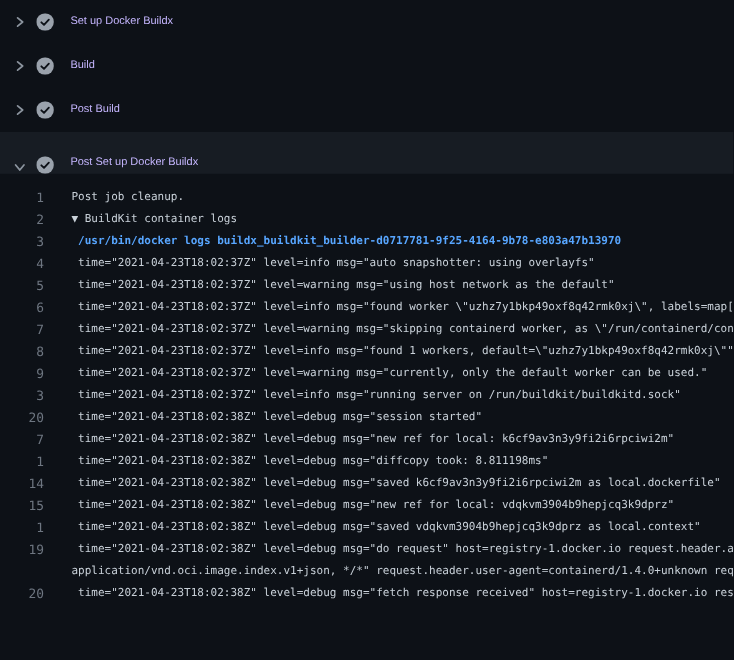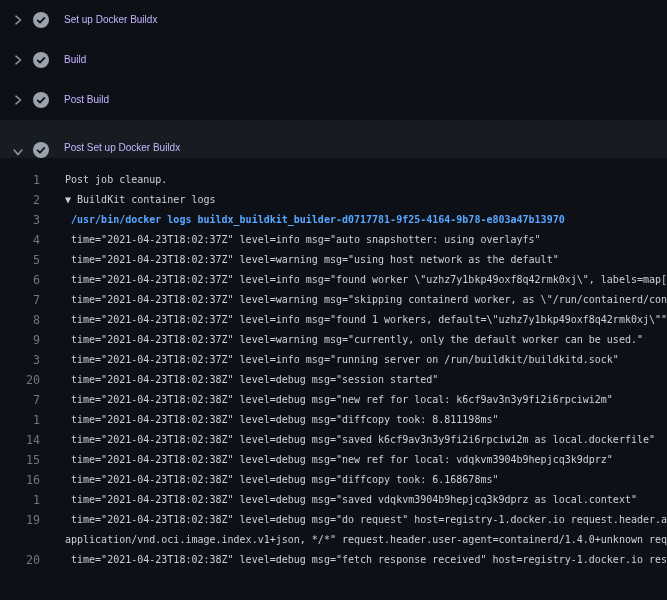--- a/index.html
+++ b/index.html
@@ -196,24 +196,20 @@
   <div class="line style-log">
     <span class="num">14</span>
     <span class="txt"> time="2021-04-23T18:02:38Z" level=debug msg="saved k6cf9av3n3y9fi2i6rpciwi2m as local.dockerfile"</span>
   </div>
 
   <div class="line style-log">
     <span class="num">15</span>
     <span class="txt"> time="2021-04-23T18:02:38Z" level=debug msg="new ref for local: vdqkvm3904b9hepjcq3k9dprz"</span>
   </div>
 
-  <div class="line style-log">
-    <span class="num">16</span>
-    <span class="txt"> time="2021-04-23T18:02:38Z" level=debug msg="diffcopy took: 6.168678ms"</span>
-  </div>
 
   <div class="line style-log">
     <span class="num">1</span>
     <span class="txt"> time="2021-04-23T18:02:38Z" level=debug msg="saved vdqkvm3904b9hepjcq3k9dprz as local.context"</span>
   </div>
 
 
   <div class="line style-log">
     <span class="num">19</span>
     <span class="txt"> time="2021-04-23T18:02:38Z" level=debug msg="do request" host=registry-1.docker.io request.header.accept="application/vnd.docker.distribution.manifest.v2+json,</span>

